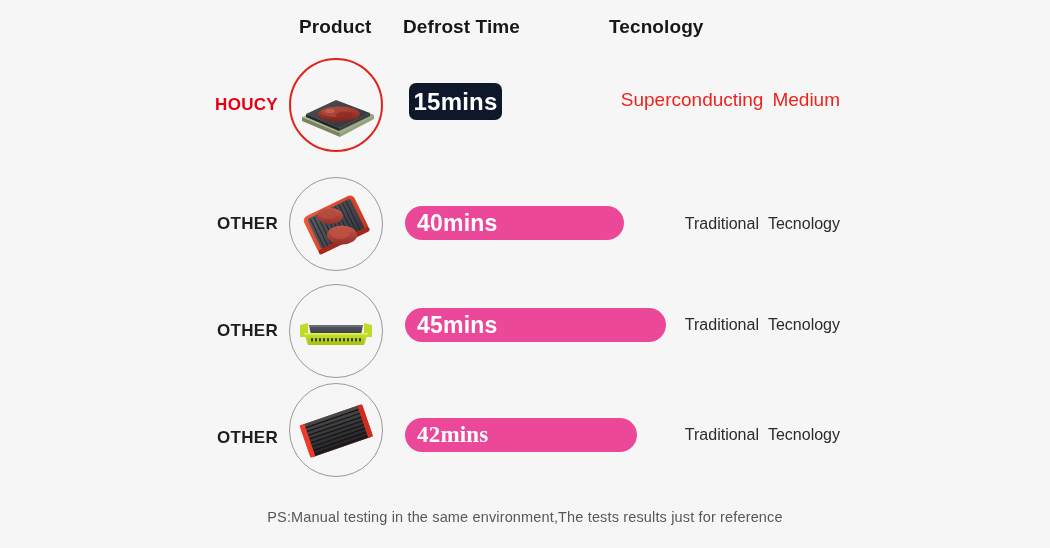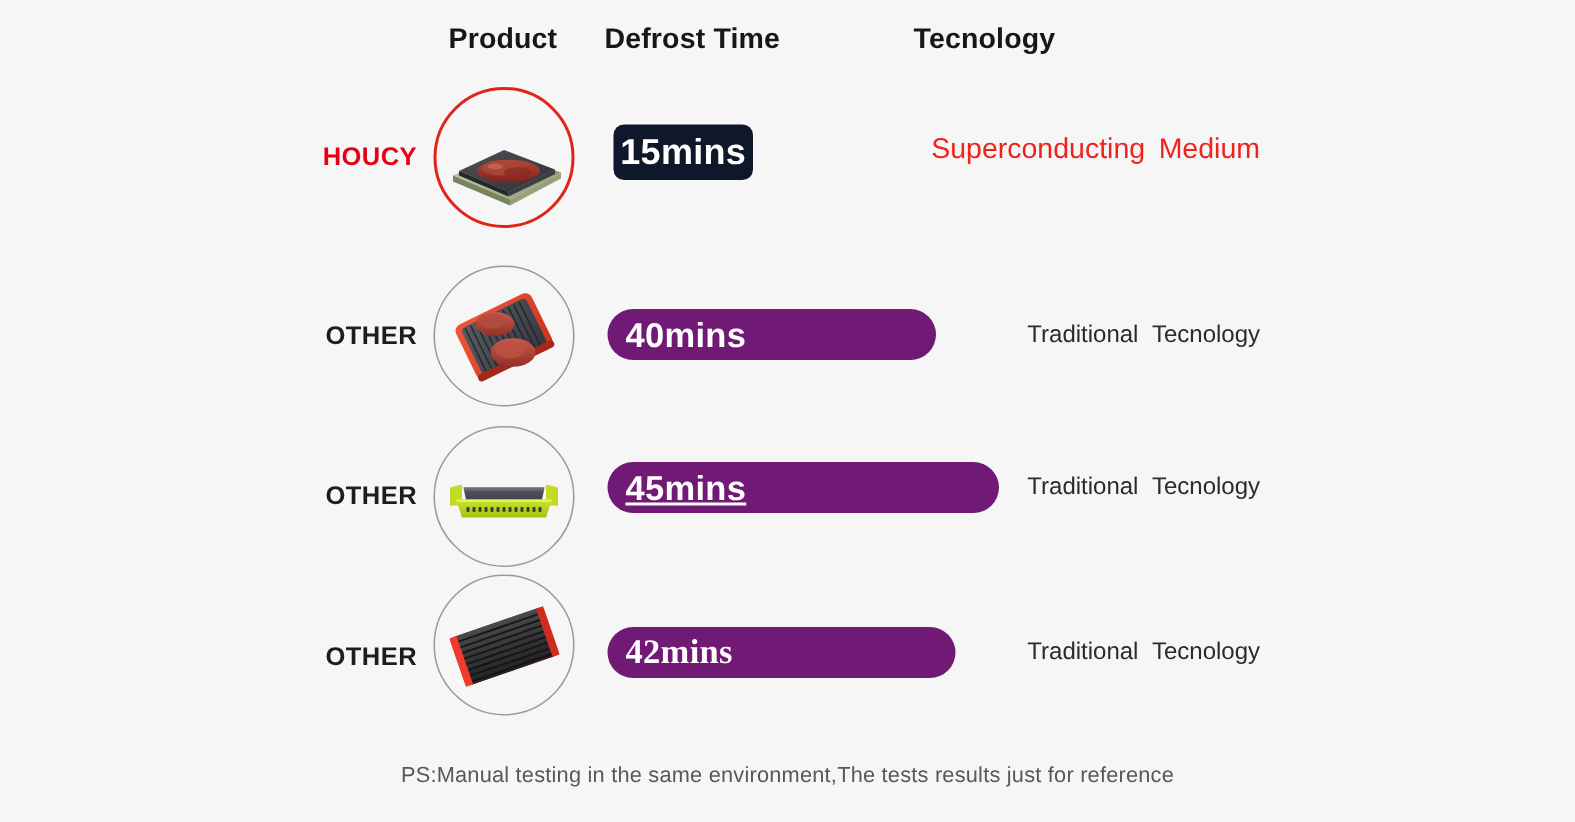--- a/index.html
+++ b/index.html
@@ -104,26 +104,26 @@
     left: 409px;
     width: 93px;
     height: 37px;
     background: #0f172a;
     border-radius: 7px;
     font-size: 24px;
     justify-content: center;
     padding-left: 0;
   }
   .pill.grey {
-    background: #701a75;
+    background: #ec4899;
     border-radius: 17px;
     height: 34px;
   }
   .row-2 .pill.grey { top: 34px; width: 219px; }
-  .row-3 .pill.grey { top: 29px; width: 261px; text-decoration: underline; }
+  .row-3 .pill.grey { top: 29px; width: 261px; }
   .row-4 .pill.grey { top: 40px; width: 232px; font-family: Liberation Serif, serif; }
 
   
   .tech {
     position: absolute;
     right: 210px;           
     white-space: nowrap;
     font-size: 16px;
     color: #2b2b2e;
   }

